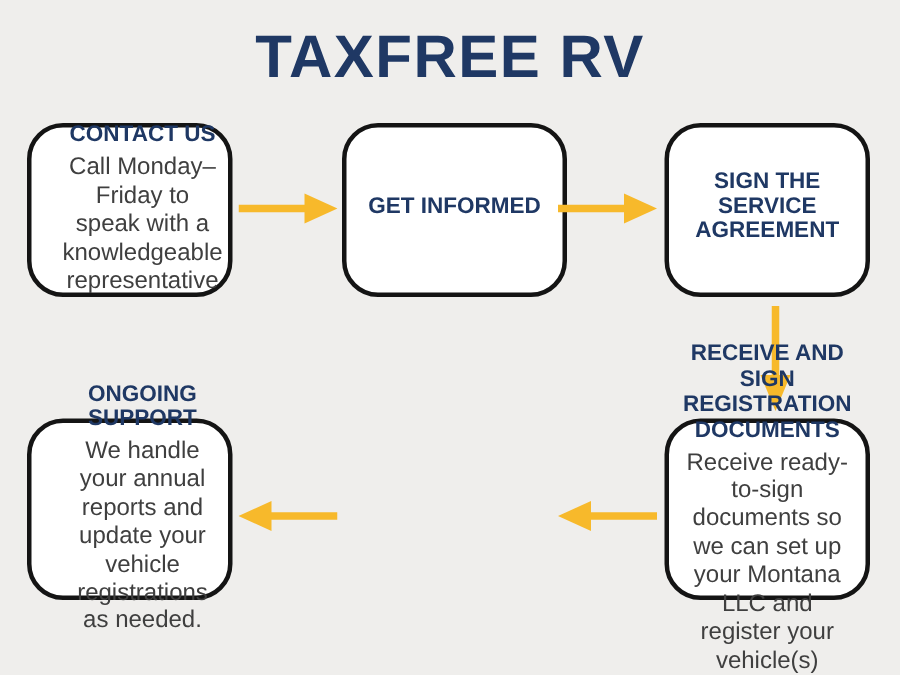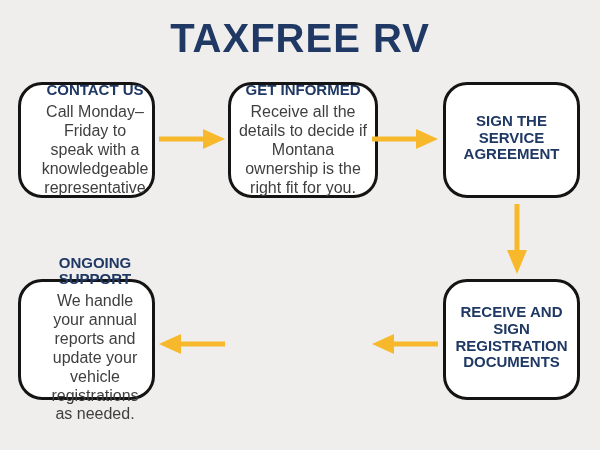--- a/index.html
+++ b/index.html
@@ -75,21 +75,20 @@
 
   <div class="arrow arrow-h gap-a">
     <svg viewBox="0 0 66 24">
         <rect x="0" y="9.5" width="46" height="5" fill="currentColor"></rect>
         <polygon points="44,2 66,12 44,22" fill="currentColor"></polygon>
       </svg>
   </div>
 
   <div class="step-box row1 col2">
     <div class="step-heading">GET INFORMED</div>
-    <div class="step-body">Receive all the details to decide if Montana ownership is the right fit for you.</div>
   </div>
 
   <div class="arrow arrow-h gap-b">
     <svg viewBox="0 0 66 24">
         <rect x="0" y="9.5" width="46" height="5" fill="currentColor"></rect>
         <polygon points="44,2 66,12 44,22" fill="currentColor"></polygon>
       </svg>
   </div>
 
   <div class="step-box row1 col3">
@@ -103,20 +102,21 @@
         <rect x="9.5" y="0" width="5" height="48" fill="currentColor"></rect>
         <polygon points="2,46 22,46 12,70" fill="currentColor"></polygon>
       </svg>
   </div>
 
   <div class="step-box row2 col3">
     <div class="step-heading">RECEIVE AND
 SIGN
 REGISTRATION
 DOCUMENTS</div>
+    <div class="step-body">Receive ready-to-sign documents so we can set up your Montana LLC and register your vehicle(s)</div>
   </div>
 
   <div class="arrow arrow-h bottom gap-b">
     <svg viewBox="0 0 66 24">
         <rect x="20" y="9.5" width="46" height="5" fill="currentColor"></rect>
         <polygon points="22,2 0,12 22,22" fill="currentColor"></polygon>
       </svg>
   </div>
 
 

